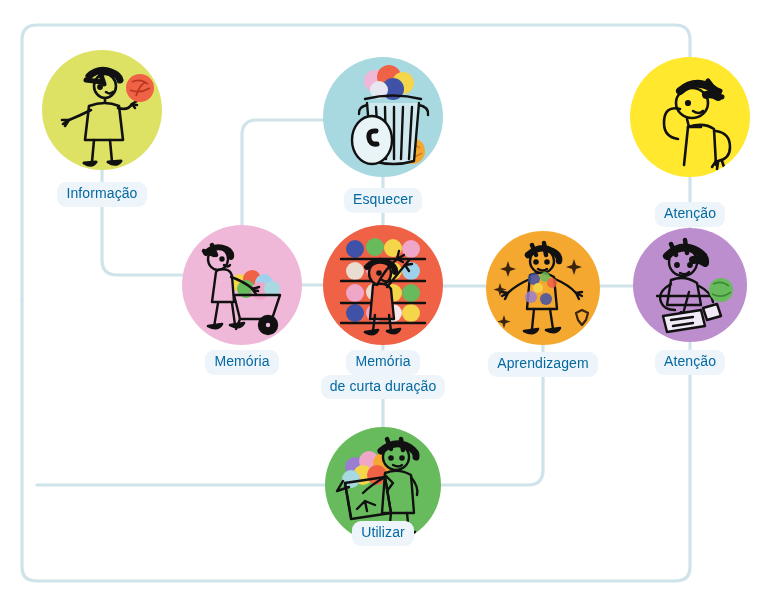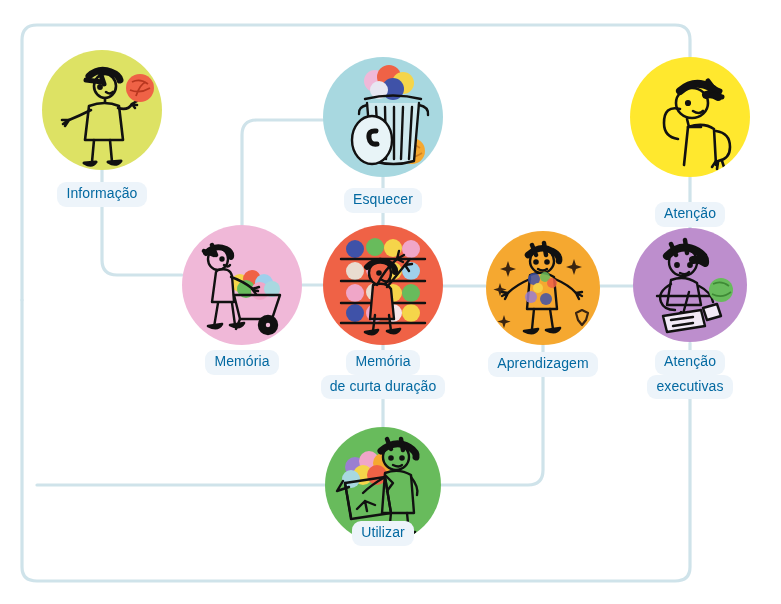--- a/index.html
+++ b/index.html
@@ -294,21 +294,20 @@
           <path d="M70,80 l14,-4 l4,12 l-14,4 z" fill="#f2eaf6"></path>
         </g>
         <g>
           <circle cx="88" cy="62" r="12" fill="#68bb5c"></circle>
           <path d="M80,56 q8,-4 16,2 M79,66 q10,5 19,-2" stroke="#3f8a36" stroke-width="1.6" fill="none"></path>
         </g>
       </svg>
     </div>
     <div class="label" style="left:610px;top:350px;width:160px;">
       <span>Atenção</span><br>
-      <span>executivas</span>
     </div>
   </div>
 
   <div class="node">
     <div class="bubble" style="left:325px;top:427px;width:116px;height:116px;background:#68bb5c;">
       <svg width="116" height="116" viewBox="0 0 116 116">
         <g>
           <circle cx="30" cy="40" r="10" fill="#9a7fd0"></circle>
           <circle cx="44" cy="34" r="10" fill="#f0a6c8"></circle>
           <circle cx="58" cy="36" r="10" fill="#f5a830"></circle>

